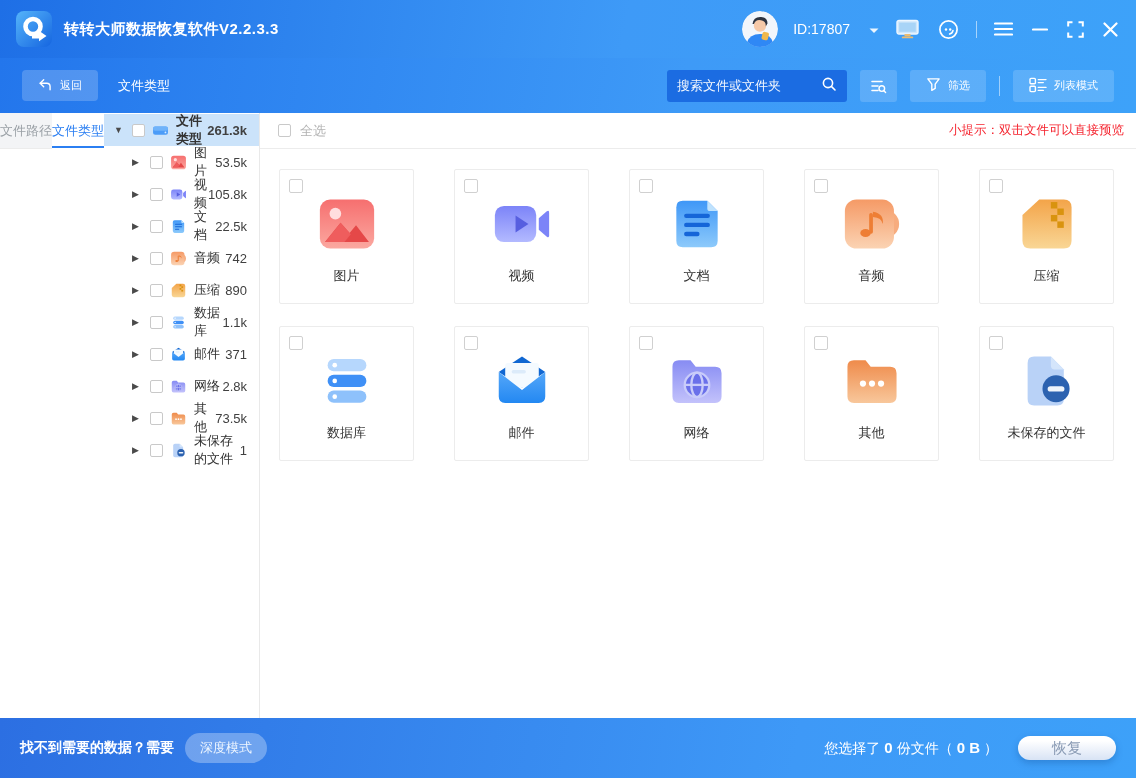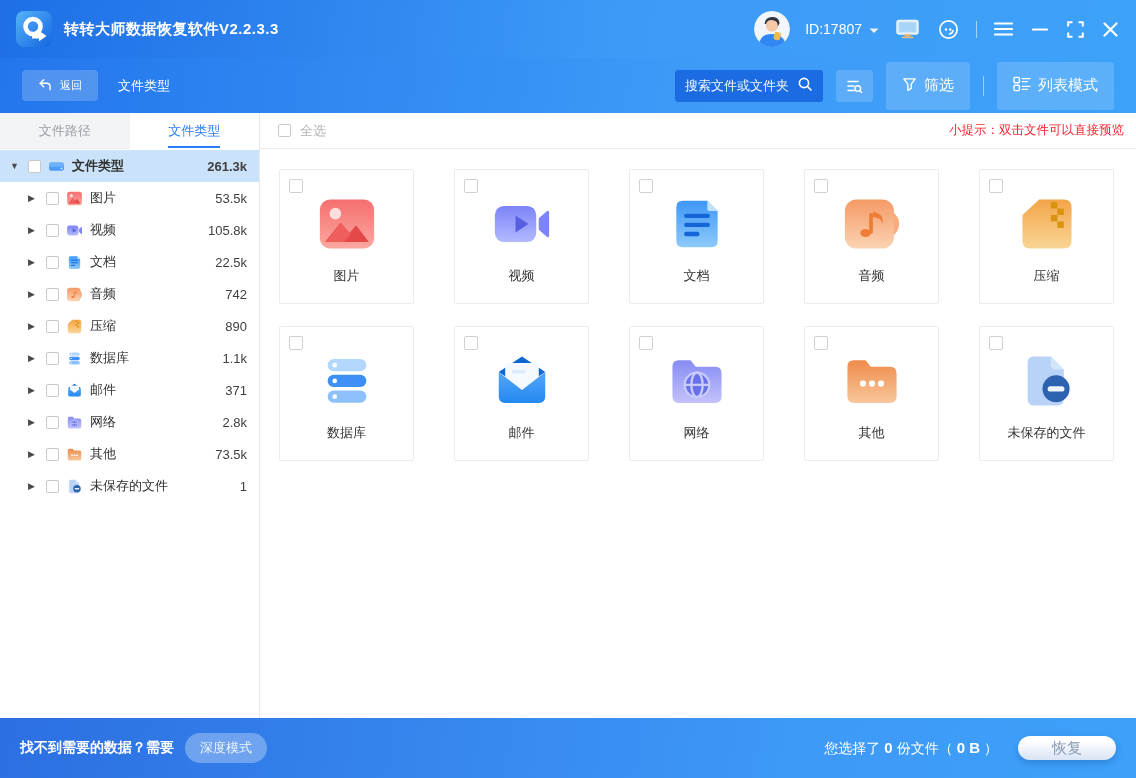--- a/index.html
+++ b/index.html
@@ -4,42 +4,42 @@
 <style>
   * { margin:0; padding:0; box-sizing:border-box; }
   html,body { width:1136px; height:778px; overflow:hidden;
     font-family:"Liberation Sans","DejaVu Sans",sans-serif; background:#fff; }
   .titlebar { height:58px; display:flex; align-items:center; padding:12px 16px;
     background:linear-gradient(100deg,#1e6fe6 0%,#3e9af7 55%,#3da2f9 100%); }
   .logo { width:36px; height:36px; margin-right:12px; flex:none; }
   .app-title { color:#fff; font-size:15px; font-weight:700; letter-spacing:.5px; }
   .tb-right { margin-left:auto; display:flex; align-items:center; gap:15px; }
   .avatar { width:36px; height:36px; border-radius:50%; overflow:hidden; flex:none; cursor:pointer; }
-  .uid { color:#fff; font-size:14px; display:flex; align-items:center; gap:7px; cursor:pointer;text-align:center; }
+  .uid { color:#fff; font-size:14px; display:flex; align-items:center; gap:19px; cursor:pointer;text-align:center; }
   .tb-iconbtn { display:flex; align-items:center; justify-content:center; cursor:pointer; padding:2px; }
   .tb-divider { width:1px; height:17px; background:rgba(255,255,255,.55); }
 
   .toolbar { height:55px; display:flex; align-items:center; padding:0 22px;
     background:linear-gradient(100deg,#2376ec 0%,#3e9af7 60%,#3da2f9 100%); }
   .back-btn { display:flex; align-items:center; gap:8px; background:rgba(255,255,255,.2);
     border-radius:4px; padding:8px 16px; color:#fff; font-size:11px; cursor:pointer; }
   .breadcrumb { color:#fff; font-size:13px; margin-left:20px; }
-  .search-box { margin-left:auto; width:148px; height:32px; background:#1b6ce2; border-radius:3px;
+  .search-box { margin-left:auto; width:180px; height:32px; background:#1b6ce2; border-radius:3px;
     display:flex; align-items:center; padding:0 10px; }
   .search-box input { flex:1; background:transparent; border:0; outline:0; color:#fff; font-size:13px;
     font-family:inherit; min-width:0; }
   .search-box input::placeholder { color:rgba(255,255,255,.95); }
   .sq-btn { width:37px; height:32px; background:rgba(255,255,255,.16); border-radius:3px;
     margin-left:13px; display:flex; align-items:center; justify-content:center; cursor:pointer; }
-  .txt-btn { height:48px; background:rgba(255,255,255,.16); border-radius:3px; margin-left:13px;
-    display:flex; align-items:center; gap:7px; color:#fff; font-size:15px; padding:0 16px; cursor:pointer; }
+  .txt-btn { height:32px; background:rgba(255,255,255,.16); border-radius:3px; margin-left:13px;
+    display:flex; align-items:center; gap:7px; color:#fff; font-size:11px; padding:0 16px; cursor:pointer; }
   .tool-divider { width:1px; height:20px; background:rgba(255,255,255,.5); margin-left:13px; }
 
   .workspace { display:flex; height:605px; background:#fff; }
-  .sidebar { width:260px; flex:none; border-right:1px solid #e9e9e9; display:flex; flex-direction:column; }
+  .sidebar { width:260px; flex:none; border-right:1px solid #e9e9e9; display:flex; }
   .side-tabs { display:flex; height:36px; flex:none; }
   .side-tab { flex:1; display:flex; align-items:center; justify-content:center; font-size:13px;
     color:#9aa0a6; background:#f3f4f6; cursor:pointer; border-bottom:1px solid #ececec; }
   .side-tab.active { background:#fff; color:#2b7ff2; position:relative; border-bottom:1px solid #fff; }
   .side-tab.active .tab-label { padding-bottom:6px; border-bottom:2px solid #2b7ff2; margin-bottom:-8px; }
   .tree { flex:1; overflow:hidden; padding-top:1px; }
   .tree-row { height:32px; display:flex; align-items:center; padding:0 12px 0 28px; font-size:13px;
     color:#333; cursor:pointer; }
   .tree-row.root { background:#cbe3fa; padding-left:10px; }
   .tree-row.root .t-label { font-weight:700; }

